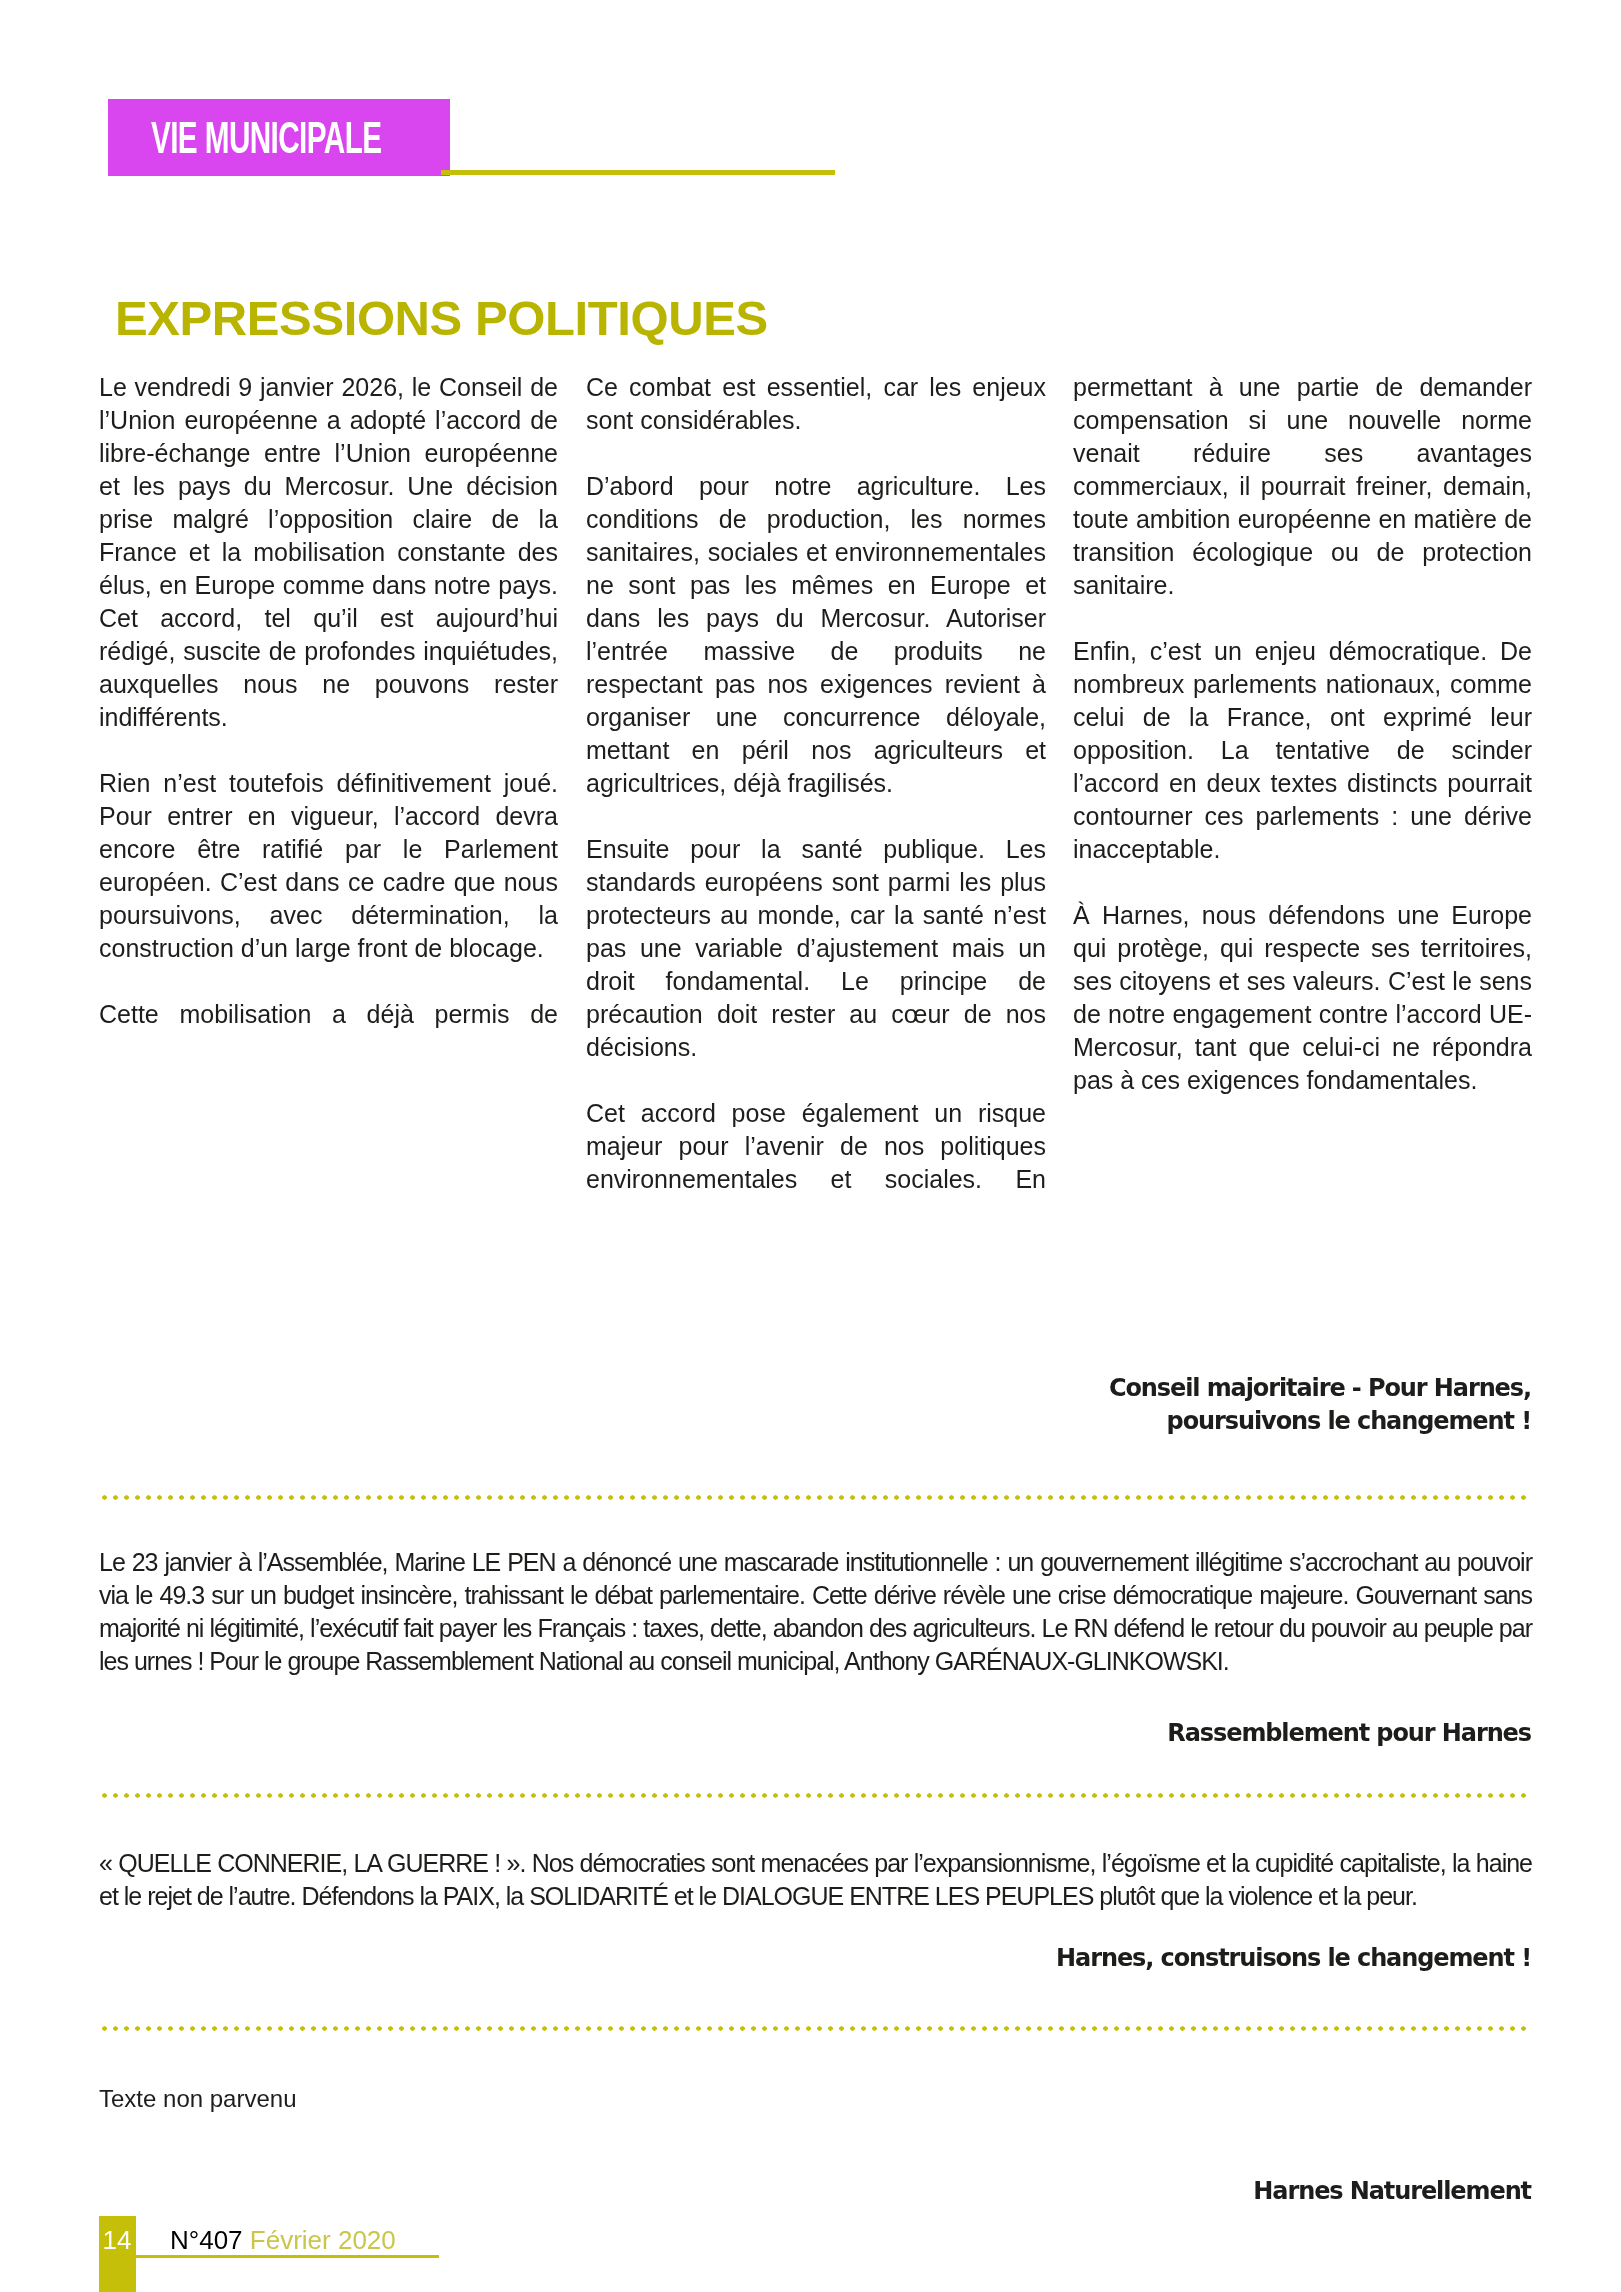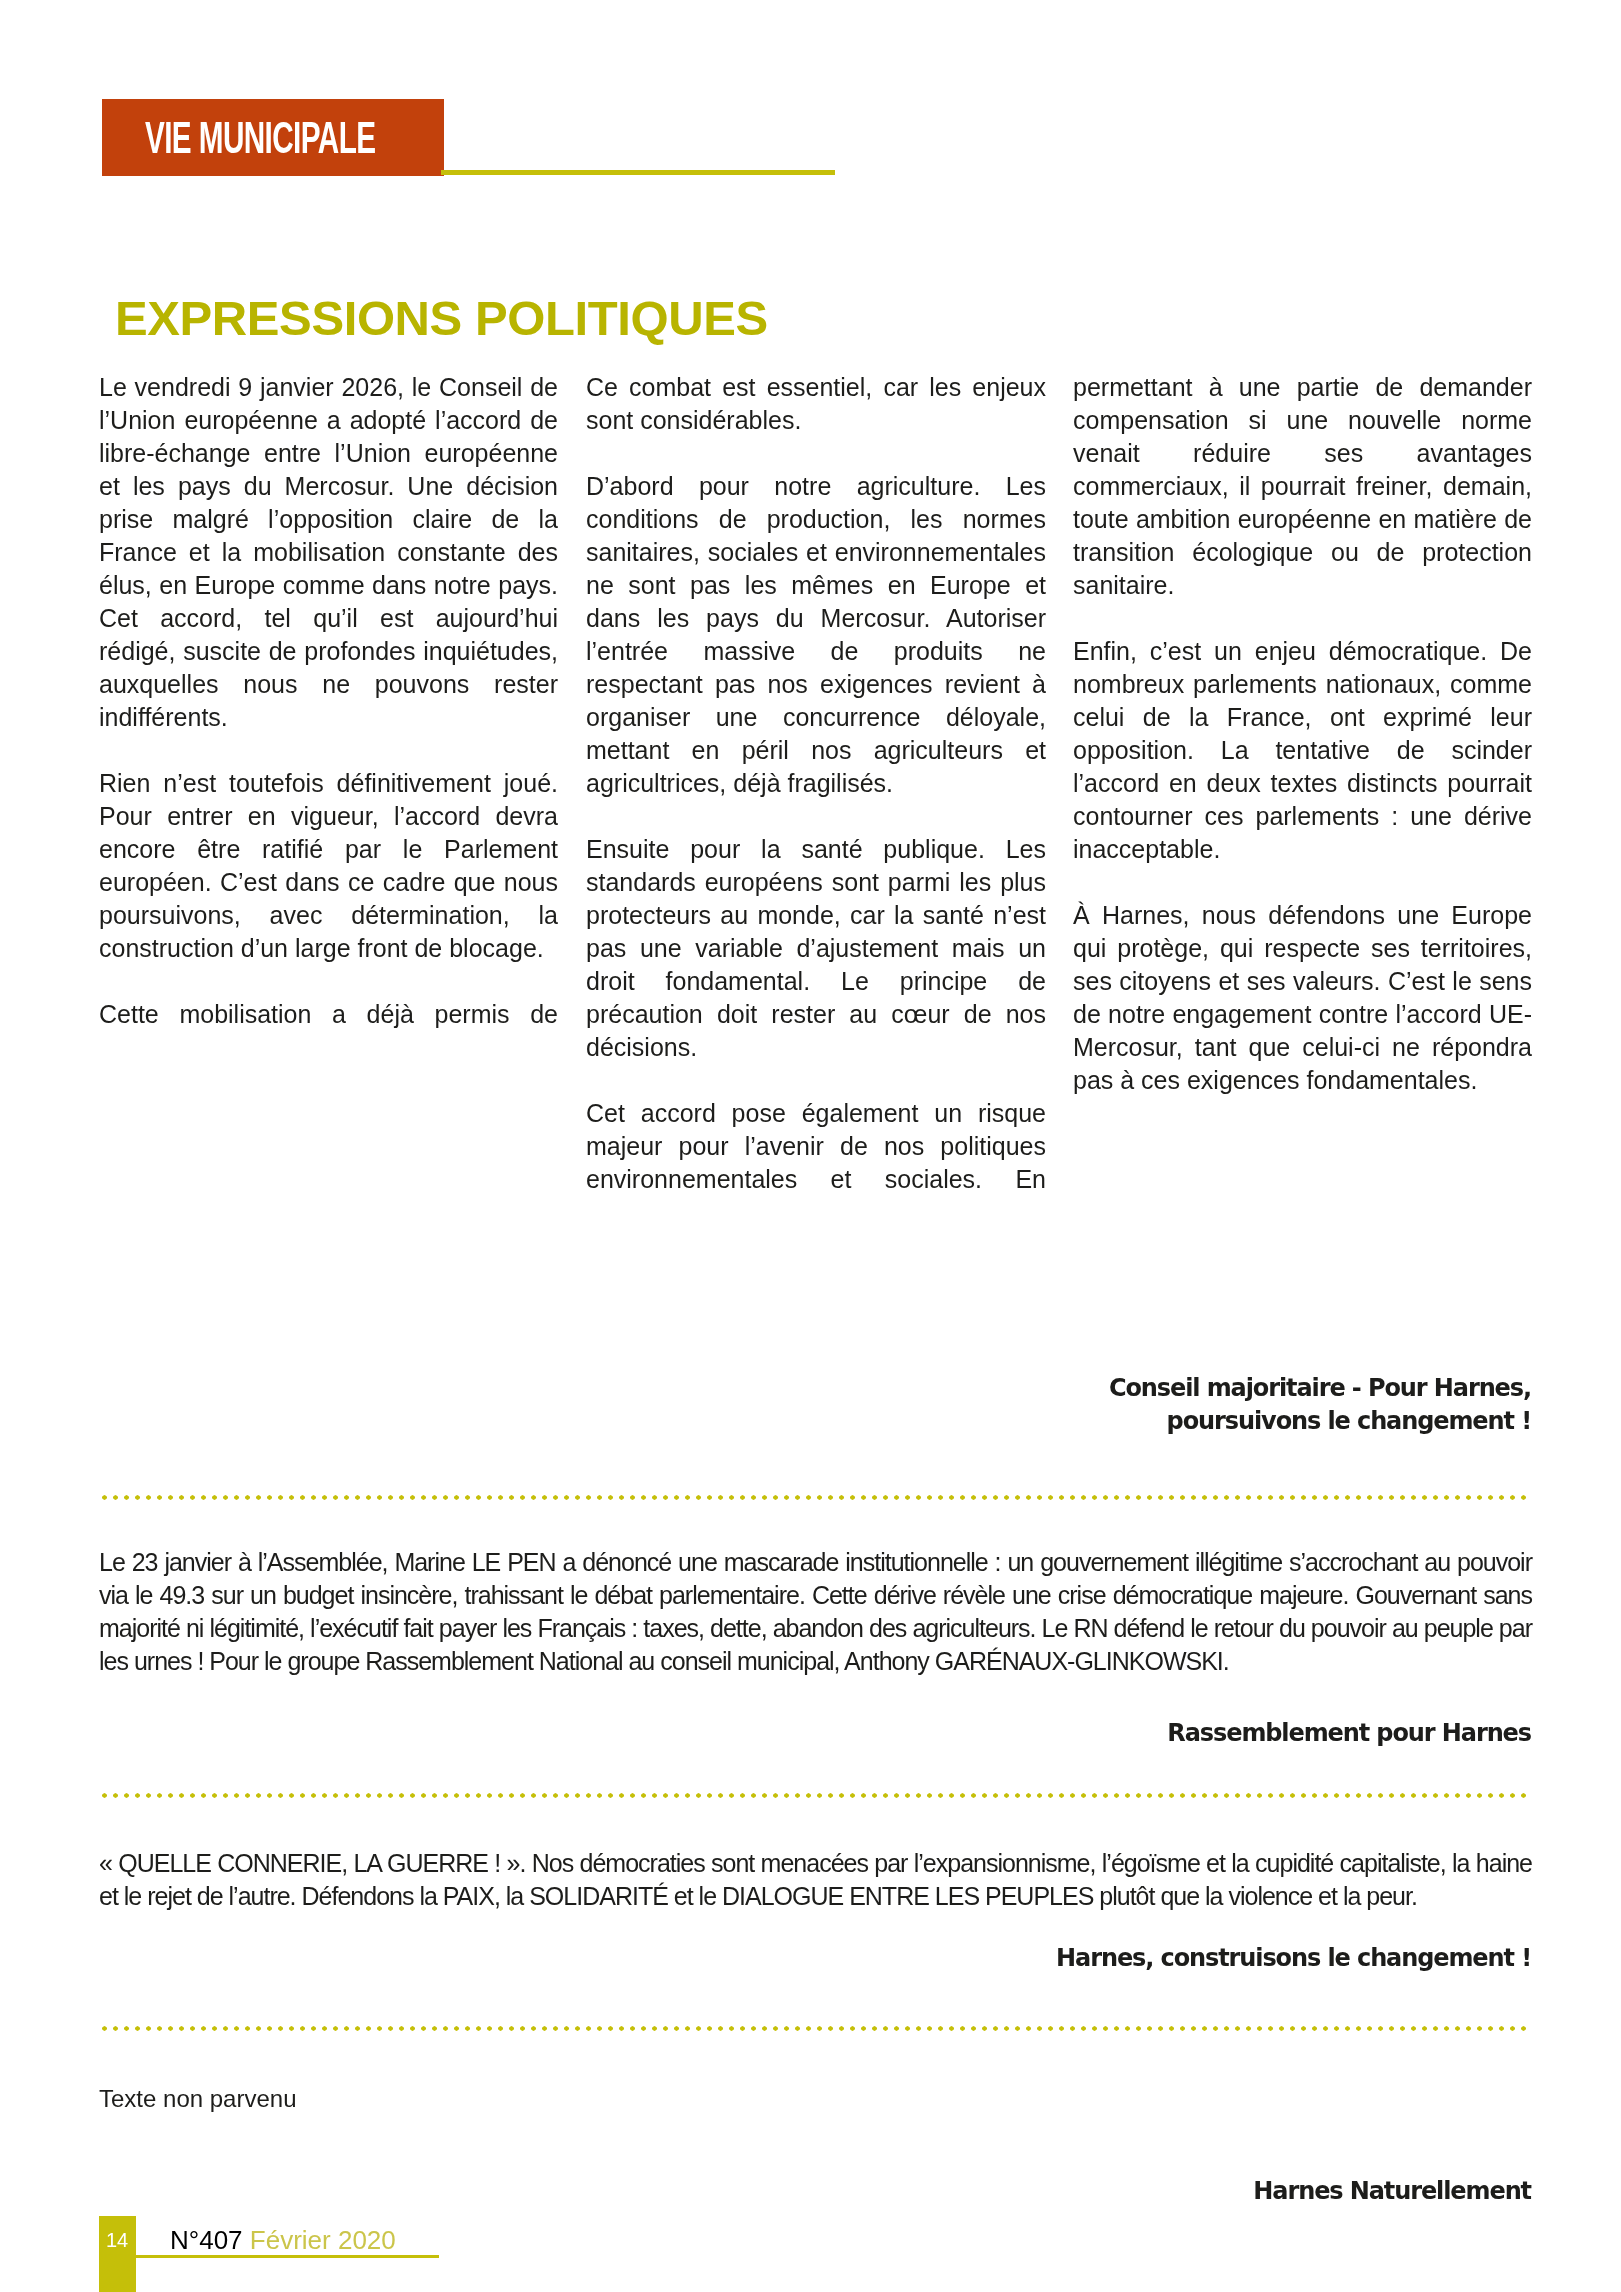--- a/index.html
+++ b/index.html
@@ -1,17 +1,17 @@
 <!DOCTYPE html>
 <html style="font-size:14.3px"><head>
 <meta charset="utf-8">
 <style>
   html, body { margin:0; padding:0; background:#ffffff; }
   body { width:1621px; height:2293px; position:relative; overflow:hidden; font-family:"Liberation Sans", sans-serif; color:#1d1d1b; }
-  .header-bar { position:absolute; left:102px; top:99px; width:342px; height:77px; background:#c2410c; }
+  .header-bar { position:absolute; left:108px; top:99px; width:342px; height:77px; background:#d946ef; }
   .header-label { position:absolute; left:43px; top:12.5px; font-family:"Liberation Sans", sans-serif; font-weight:bold; font-size:45px; color:#ffffff; letter-spacing:-0.9px; transform:scaleX(0.66); transform-origin:left center; white-space:nowrap; line-height:52px; }
   .header-line { position:absolute; left:441px; top:170px; width:394px; height:5.4px; background:#c5bf09; }
   .page-title { position:absolute; left:99px; top:274px; font-weight:bold; font-size:49px; color:#b8b400; letter-spacing:-0.4px; white-space:nowrap; line-height:57px; }
   .col { position:absolute; top:371px; font-size:25px; line-height:33px; text-align:justify; color:#1d1d1b; }
   .col p { margin:0 0 33px 0; }
   .col1 { left:99px; width:459px; }
   .col2 { left:586px; width:460px; }
   .col3 { left:1073px; width:459px; }
   .sig { position:absolute; right:90px; text-align:right; font-weight:bold; color:#1d1d1b; font-size:24px; line-height:33px; font-family:"DejaVu Sans", sans-serif; letter-spacing:-1.1px; }
   .sig1 { top:1372px; }
@@ -22,21 +22,21 @@
   .dots2 { top:1793px; }
   .dots3 { top:2026px; }
   .wide { position:absolute; left:99px; width:1433px; font-size:25px; line-height:33px; text-align:justify; text-align-last:left; letter-spacing:-1px; transform-origin:left top; }
   .rn-text { top:1546px; }
   .pcf-text { top:1847px; }
   .sig2 { top:1717px; }
   .sig3 { top:1942px; }
   .np-text { position:absolute; left:99px; top:2083px; font-size:24px; line-height:32px; }
   .sig4 { top:2175px; }
   .page-num-bar { position:absolute; left:99px; top:2216px; width:37px; height:77px; background:#c5bf09; }
-  .page-num { position:absolute; left:99px; top:2226px; width:36px; text-align:center; color:#ffffff; font-size:20px; line-height:29px; }
+  .page-num { position:absolute; left:99px; top:2226px; width:36px; text-align:center; color:#ffffff; font-size:26px; line-height:29px; }
   .footer-issue { position:absolute; left:170px; top:2225px; font-size:26px; line-height:30px; white-space:nowrap; }
   .footer-issue .num { color:#000000; }
   .footer-issue .date { color:#cbc54a; }
   .footer-line { position:absolute; left:135px; top:2255px; width:304px; height:2.7px; background:#c5bf09; }
 </style>
 </head>
 <body>
 
 <div class="header-bar">
   <div class="header-label">VIE MUNICIPALE</div>

